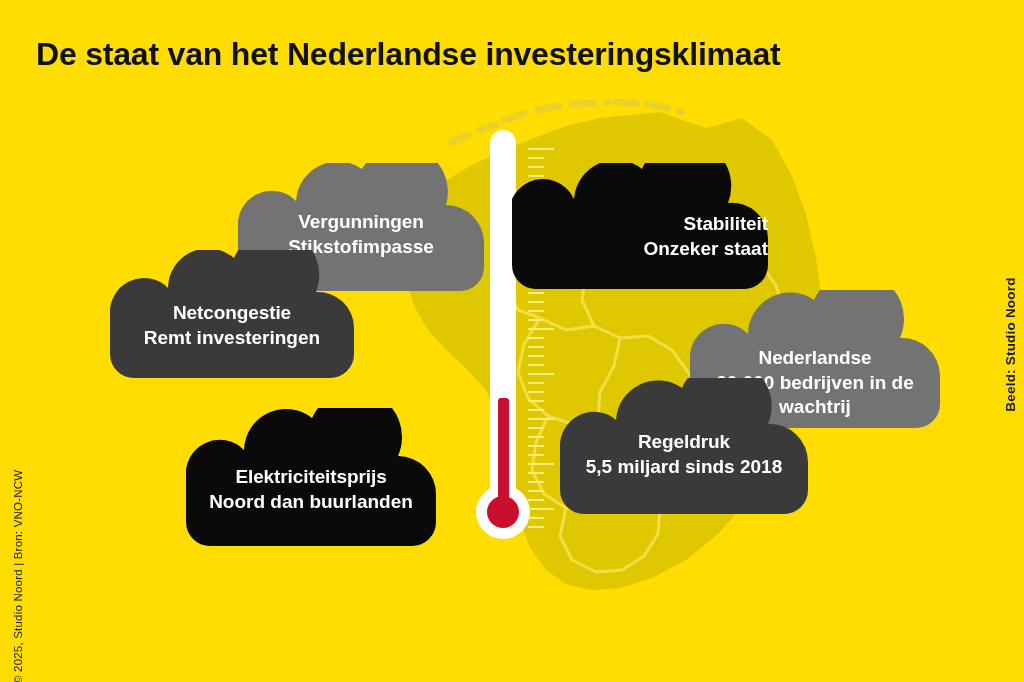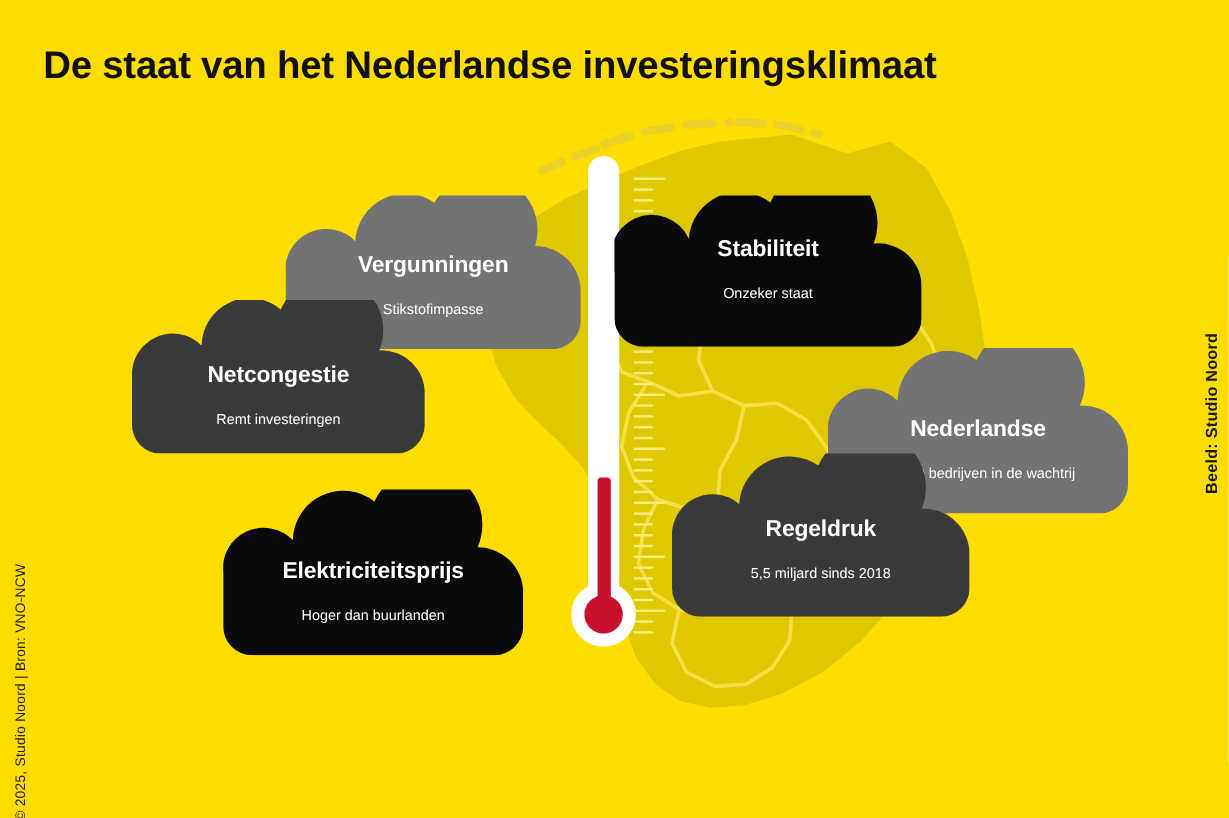--- a/index.html
+++ b/index.html
@@ -109,24 +109,24 @@
     color: #ffffff;
     pointer-events: none;
   }
   .cloud-title {
     font-size: 19px;
     font-weight: bold;
     line-height: 1.18;
     letter-spacing: -0.1px;
   }
   .cloud-sub {
-    font-size: 12px;
-    font-weight: normal;
+    font-size: 19px;
+    font-weight: bold;
     line-height: 1.25;
-    margin-top: 18px;
+    margin-top: 2px;
   }
 
   
   .side-credit {
     position: absolute;
     color: #1b1b1b;
     font-size: 11.5px;
     white-space: nowrap;
     letter-spacing: 0.2px;
   }
@@ -270,21 +270,21 @@
     </div>
   </div>
 
   <div class="cloud" style="left:512px; top:163px; width:256px; height:126px;">
     <svg viewBox="0 0 256 126" width="256" height="126" xmlns="http://www.w3.org/2000/svg">
       <path d="M24 126 L232 126 A24 24 0 0 0 256 102 L256 76
                A36 36 0 0 0 216 40 A46 46 0 0 0 130 6
                A42 42 0 0 0 62 36 A34 34 0 0 0 0 64 L0 102
                A24 24 0 0 0 24 126 Z" fill="#0A0A0A"></path>
     </svg>
-    <div class="cloud-text" style="top:34px;">
+    <div class="cloud-text" style="top:50px;text-align:right;">
       <div class="cloud-title">Stabiliteit</div>
       <div class="cloud-sub">Onzeker staat</div>
     </div>
   </div>
 
   <div class="cloud" style="left:690px; top:290px; width:250px; height:138px;">
     <svg viewBox="0 0 250 138" width="250" height="138" xmlns="http://www.w3.org/2000/svg">
       <path d="M24 138 L226 138 A24 24 0 0 0 250 114 L250 86
                A38 38 0 0 0 210 48 A46 46 0 0 0 124 10
                A42 42 0 0 0 58 44 A34 34 0 0 0 0 72 L0 114
@@ -311,20 +311,20 @@
 
   <div class="cloud" style="left:186px; top:408px; width:250px; height:138px;">
     <svg viewBox="0 0 250 138" width="250" height="138" xmlns="http://www.w3.org/2000/svg">
       <path d="M24 138 L226 138 A24 24 0 0 0 250 114 L250 86
                A38 38 0 0 0 212 48 A46 46 0 0 0 126 10
                A42 42 0 0 0 58 42 A34 34 0 0 0 0 70 L0 114
                A24 24 0 0 0 24 138 Z" fill="#0A0A0A"></path>
     </svg>
     <div class="cloud-text" style="top:58px;">
       <div class="cloud-title">Elektriciteitsprijs</div>
-      <div class="cloud-sub">Hoger dan buurlanden</div>
+      <div class="cloud-sub">Noord dan buurlanden</div>
     </div>
   </div>
 
   <div class="side-credit" id="credit-left">© 2025, Studio Noord | Bron: VNO-NCW</div>
   <div class="side-credit" id="credit-right">Beeld: Studio Noord</div>
 
 </div>
 
 </body></html>

